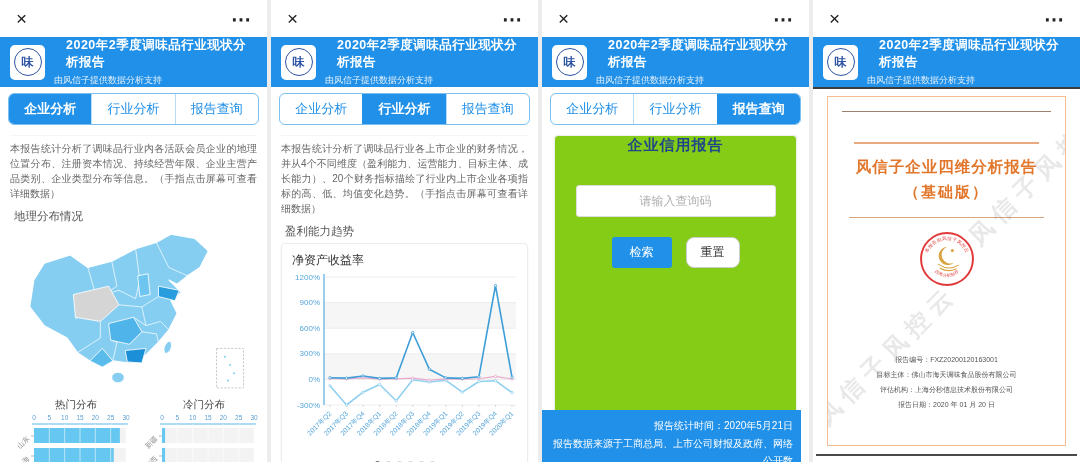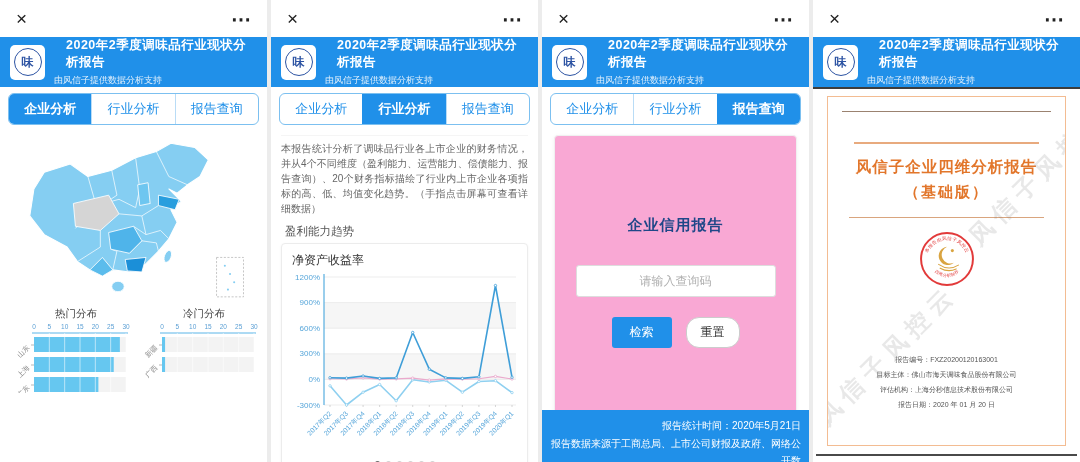--- a/index.html
+++ b/index.html
@@ -28,28 +28,28 @@
   .mini-charts{display:flex;gap:6px;padding:0 8px;margin-top:2px;}
   .mini{width:122px;}
   .mini-title{font-size:10.5px;color:#444;text-align:center;padding-left:14px;height:14px;}
   
   .card{margin:4px 10px;border:1px solid #ececec;border-radius:4px;padding:8px 6px 2px;box-shadow:0 1px 3px rgba(0,0,0,.05);background:#fff;}
   .card-title{font-size:12px;color:#333;margin:0 0 2px 4px;}
   .dots{text-align:center;padding:3px 0 2px;}
   .dots span{display:inline-block;width:5px;height:5px;border-radius:50%;background:#d2d2d2;margin:0 3px;cursor:pointer;}
   .dots span.on{background:#6b6b6b;}
   
-  .qcard{margin:10px 12px;height:308px;border:1px solid #f0f0f0;border-radius:4px;box-shadow:0 1px 4px rgba(0,0,0,.05);display:flex;flex-direction:column;align-items:center;padding-top:80px;box-sizing:border-box;background:#f9a8d4;}
+  .qcard{margin:10px 12px;height:308px;border:1px solid #f0f0f0;border-radius:4px;box-shadow:0 1px 4px rgba(0,0,0,.05);display:flex;flex-direction:column;align-items:center;box-sizing:border-box;background:#84cc16;}
   .qtitle{font-size:15px;font-weight:bold;color:#1f4788;letter-spacing:1px;}
   .code-input{width:200px;height:32px;margin-top:30px;border:1px solid #ddd;border-radius:3px;text-align:center;font-size:12px;color:#333;outline:none;box-sizing:border-box;}
   .code-input::placeholder{color:#b0b0b0;}
   .btn-row{margin-top:20px;display:flex;gap:14px;}
   .btn-primary{background:#2090e9;color:#fff;border:none;border-radius:3px;font-size:12px;padding:6px 18px;cursor:pointer;font-family:inherit;}
-  .btn-secondary{background:#fff;border:1px solid #ccc;color:#333;border-radius:13px;font-size:12px;padding:6px 14px;cursor:pointer;font-family:inherit;text-align:center;}
-  .qfooter{position:absolute;left:0;right:0;bottom:0;background:#2090e9;color:#fff;font-size:10px;text-align:right;padding:7px 8px 0;line-height:1.75;height:52px;box-sizing:border-box;}
+  .btn-secondary{background:#fff;border:1px solid #ccc;color:#333;border-radius:8px;font-size:12px;padding:6px 14px;cursor:pointer;font-family:inherit;text-align:center;}
+  .qfooter{position:absolute;left:0;right:8px;bottom:0;background:#2090e9;color:#fff;font-size:10px;text-align:right;padding:7px 8px 0;line-height:1.75;height:52px;box-sizing:border-box;}
   
   .divider{height:2px;background:#3d3d3d;}
   .cert{position:relative;margin:7px 14px 0;height:348px;border:1.5px solid #f3bc92;background:#fff;overflow:hidden;text-align:center;}
   .rule1{width:88%;height:1px;background:#9b8270;margin:14px auto 0;}
   .rule2{width:78%;height:1.5px;background:#e8aa7e;margin:30px auto 0;}
   .rule3{width:82%;height:1px;background:#d9a57e;margin:15px auto 0;}
   .cert-title{margin-top:13px;font-size:15.5px;font-weight:bold;color:#e2762b;letter-spacing:1px;}
   .cert-sub{margin-top:5px;font-size:15px;font-weight:bold;color:#e2762b;letter-spacing:2px;}
   .stamp{margin:12px auto 0;width:58px;height:58px;}
   .cert-lines{margin-top:60px;font-size:7px;color:#555;line-height:15px;}
@@ -76,20 +76,22 @@
       <div>
         <div class="htitle">2020年2季度调味品行业现状分析报告</div>
         <div class="hsub">由风信子提供数据分析支持</div>
       </div>
     </div>
     <div class="tabs">
       <div class="tab active">企业分析</div>
       <div class="tab">行业分析</div>
       <div class="tab">报告查询</div>
     </div>
+    <div class="desc">本报告统计分析了调味品行业内各活跃会员企业的地理位置分布、注册资本情况、持续经营年限、企业主营产品类别、企业类型分布等信息。（手指点击屏幕可查看详细数据）</div>
+    <div class="sec-label">地理分布情况</div>
     <div class="map-wrap">
       <svg width="245" height="166" viewBox="0 0 230 160">
         <path stroke="#fff" stroke-width="1" stroke-linejoin="round" d="M20,52 L30,36 L55,28 L72,40 L95,34 L118,22 L138,16 L152,8 L175,12 L188,24 L180,40 L168,48 L158,56 L150,52 L162,64 L152,72 L158,84 L150,100 L140,112 L128,124 L112,132 L96,130 L86,136 L74,130 L62,122 L52,108 L30,96 L16,78 Z" fill="#85cef2"></path>
         <g stroke="#ffffff" stroke-width="0.8" fill="none" opacity="0.85">
           <path d="M72,40 L80,68 L60,90"></path>
           <path d="M95,34 L100,58 L88,66"></path>
           <path d="M118,22 L122,52 L132,66"></path>
           <path d="M138,16 L150,40 L168,48"></path>
           <path d="M80,68 L102,62 L118,70 L122,52"></path>
           <path d="M102,76 L124,78 L140,68"></path>
@@ -190,21 +192,21 @@
       <div>
         <div class="htitle">2020年2季度调味品行业现状分析报告</div>
         <div class="hsub">由风信子提供数据分析支持</div>
       </div>
     </div>
     <div class="tabs">
       <div class="tab">企业分析</div>
       <div class="tab active">行业分析</div>
       <div class="tab">报告查询</div>
     </div>
-    <div class="desc">本报告统计分析了调味品行业各上市企业的财务情况，并从4个不同维度（盈利能力、运营能力、偿债能力、报告查询）、20个财务指标描绘了行业内上市企业各项指标的高、低、均值变化趋势。（手指点击屏幕可查看详细数据）</div>
+    <div class="desc">本报告统计分析了调味品行业各上市企业的财务情况，并从4个不同维度（盈利能力、运营能力、目标主体、成长能力）、20个财务指标描绘了行业内上市企业各项指标的高、低、均值变化趋势。（手指点击屏幕可查看详细数据）</div>
     <div class="sec-label">盈利能力趋势</div>
     <div class="card">
       <div class="card-title">净资产收益率</div>
       <div id="chart-roe"><svg width="236" height="174" viewBox="0 0 236 174">
             <rect x="36" y="31.6" width="192" height="25.6" fill="#f6f6f6"></rect>
             <rect x="36" y="82.8" width="192" height="25.60000000000001" fill="#f6f6f6"></rect>
             <line x1="36" y1="6" x2="228" y2="6" stroke="#e8e8e8" stroke-width="0.8"></line>
             <text x="32" y="8.5" font-size="8" fill="#57a6da" text-anchor="end">1200%</text>
             <line x1="36" y1="31.6" x2="228" y2="31.6" stroke="#e8e8e8" stroke-width="0.8"></line>
             <text x="32" y="34.1" font-size="8" fill="#57a6da" text-anchor="end">900%</text>

